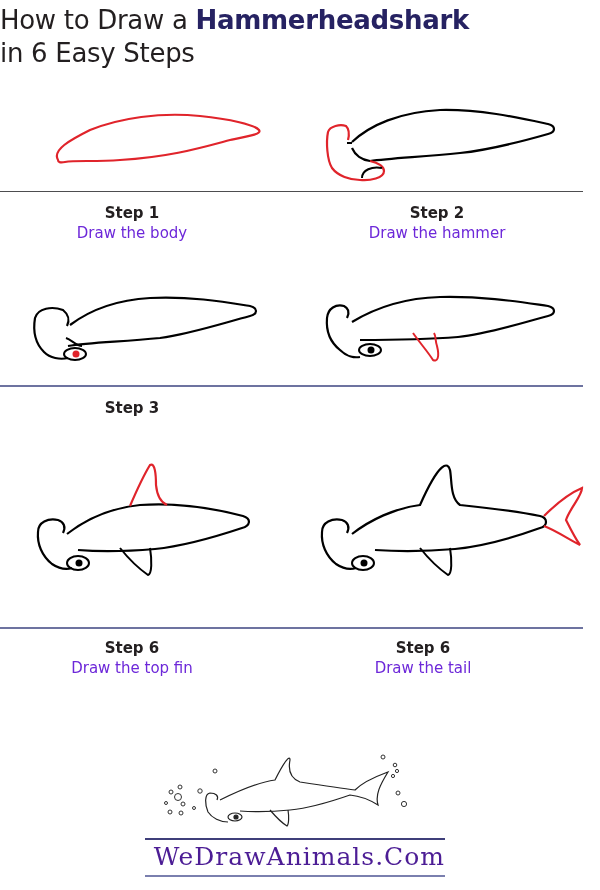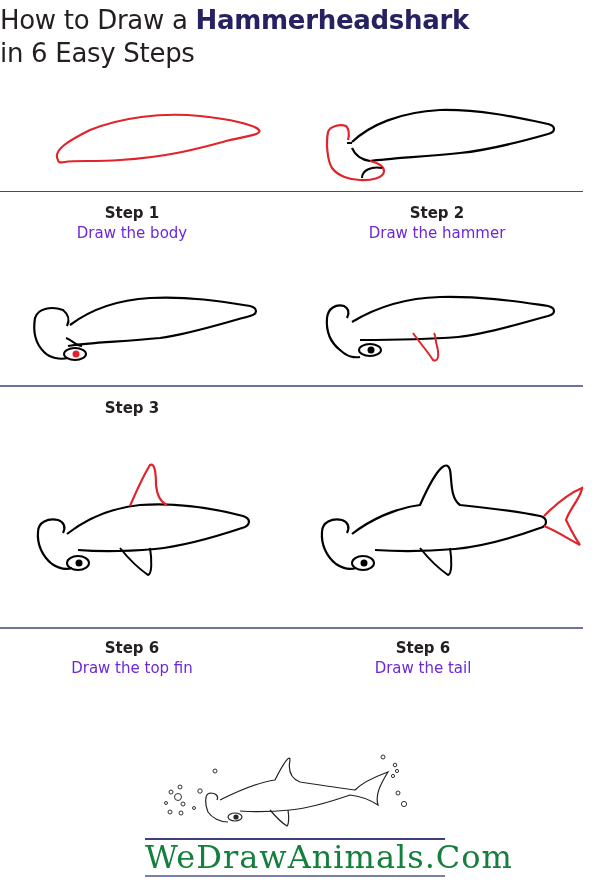--- a/index.html
+++ b/index.html
@@ -12,22 +12,22 @@
   .title .hl { color: #262262; font-weight: bold; }
   .divider { position: absolute; left: 0; width: 583px; height: 1px; }
   .d1 { top: 191px; background: #4d4d4f; }
   .d2 { top: 385px; background: #6d73a0; height: 2px; }
   .d3 { top: 627px; background: #6d73a0; height: 2px; }
   .step { position: absolute; width: 260px; text-align: center; }
   .step .num { font-weight: bold; font-size: 15px; line-height: 20px; color: #231f20; }
   .step .desc { font-size: 15px; line-height: 20px; color: #6d28d9; }
   .drawing { position: absolute; }
   .logo-bar { position: absolute; left: 145px; width: 300px; height: 2px; background: #3f3f7a; }
-  .logo-text { position: absolute; left: 145px; top: 841px; width: 300px; text-align: left;
-               font-family: "DejaVu Serif", serif; font-size: 32px; color: #15803d;
+  .logo-text { position: absolute; left: 145px; top: 841px; width: 300px; text-align: right;
+               font-family: "DejaVu Serif", serif; font-size: 25px; color: #4c1d95;
                letter-spacing: 1px; line-height: 32px; }
 </style>
 </head>
 <body>
 
 <div class="title t1"><span>How to Draw a </span><span class="hl">Hammerheadshark</span></div>
 <div class="title t2">in 6 Easy Steps</div>
 
 <svg class="drawing" style="left:40px;top:105px" width="240" height="70" viewBox="40 105 240 70">
   <path d="M58,160 C52,150 70,140 90,130 C120,118 160,112 200,116 C230,119 255,125 259,130 C262,134 250,136 230,140 C200,148 170,157 120,160 C95,162 75,160 65,162 C60,163 58,162 58,160 Z" fill="none" stroke="#e0242b" stroke-width="2.2"></path>

